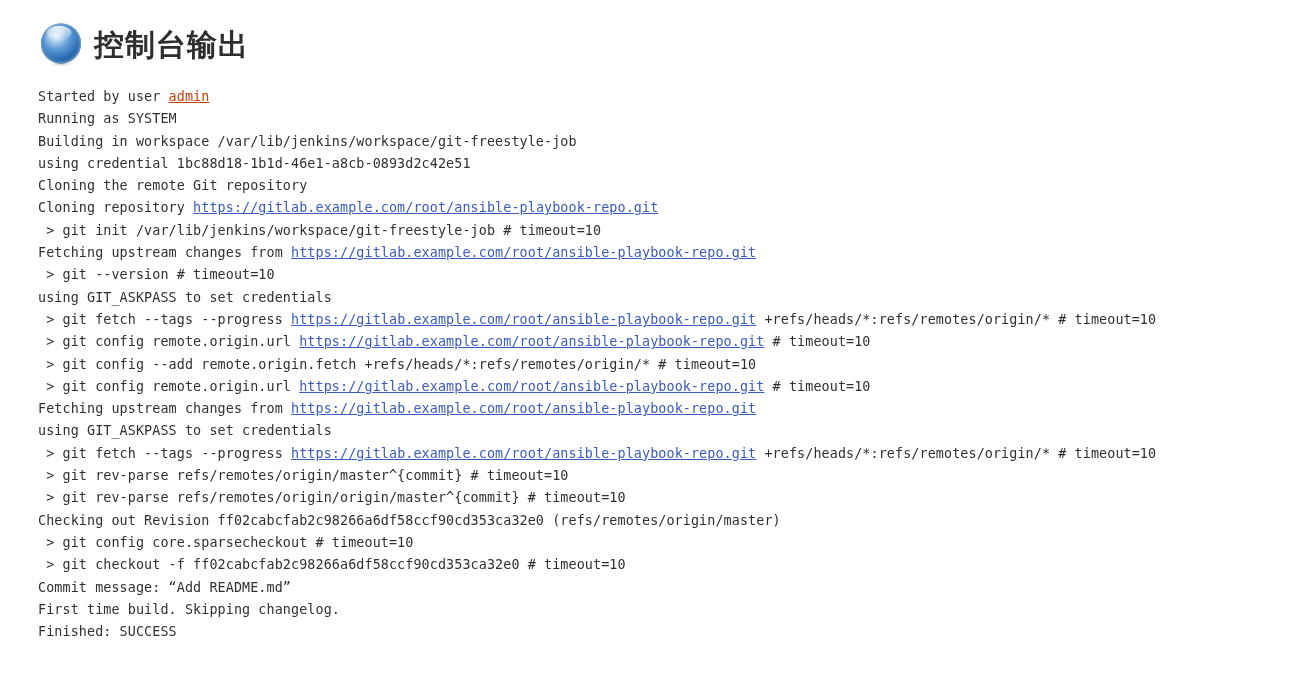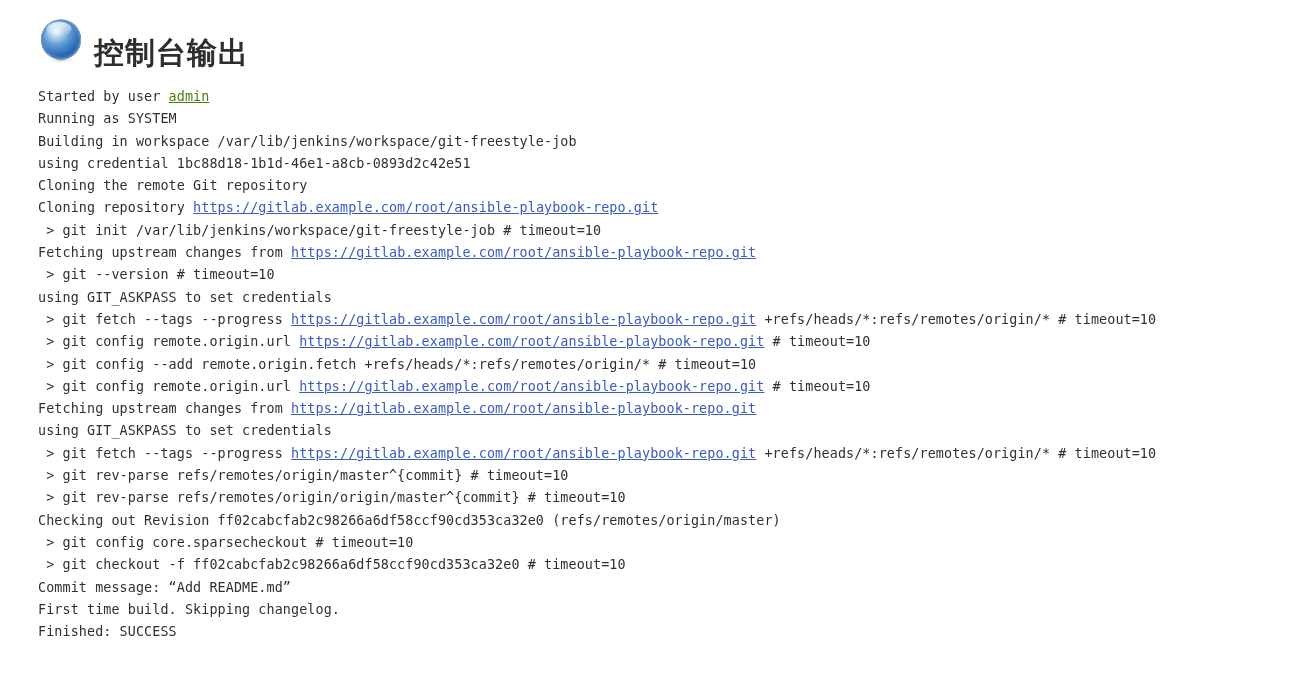--- a/index.html
+++ b/index.html
@@ -11,20 +11,21 @@
     width: 1298px;
     height: 693px;
     overflow: hidden;
     font-family: "DejaVu Sans Mono", "Liberation Mono", monospace;
     color: #333333;
   }
 
   
   .page-header {
     display: flex;
+    align-items: center;
     padding: 18px 0 0 38px;
     height: 72px;
     box-sizing: border-box;
   }
   .header-icon {
     width: 46px;
     height: 46px;
     flex: 0 0 46px;
     margin-right: 10px;
     position: relative;
@@ -58,21 +59,21 @@
   .log-line a,
   .log-line .lnk {
     text-decoration: underline;
     cursor: pointer;
   }
   .lnk-url {
     color: #3a5bbf;
     margin-top: 22px;
   }
   .lnk-user {
-    color: #4d7c0f;
+    color: #c2410c;
   }
 </style>
 </head>
 <body>
 
 <div class="page-header">
   <span class="header-icon">
     <svg width="46" height="46" viewBox="0 0 46 46" xmlns="http://www.w3.org/2000/svg">
       <defs>
         <radialGradient id="sphereGrad" cx="38%" cy="30%" r="72%">

